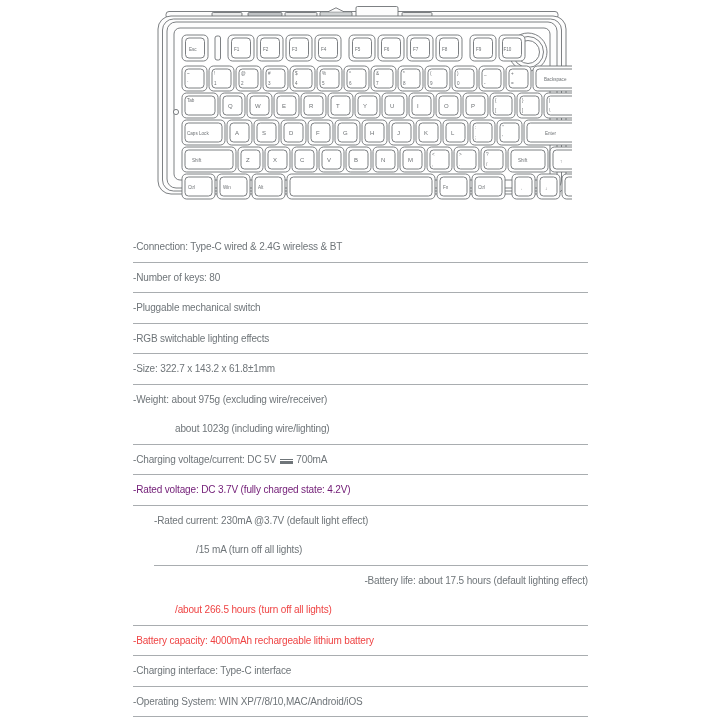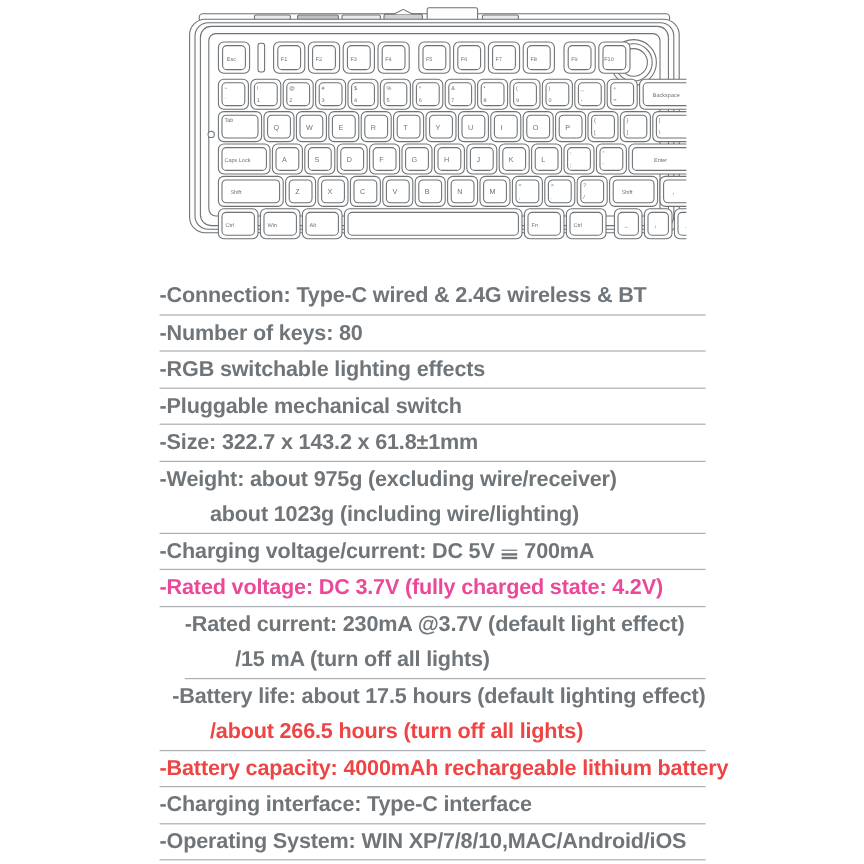--- a/index.html
+++ b/index.html
@@ -32,26 +32,25 @@
     left: 133px;
     top: 232px;
     width: 455px;
   }
   .spec-row {
     border-bottom: 1px solid #a9adb0;
     padding: 0;
   }
   .spec-line {
     color: #6f7579;
-    font-size: 18px;
+    font-size: 10px;
     line-height: 29.5px;
     height: 29.5px;
     white-space: nowrap;
     letter-spacing: -0.15px;
-    font-weight: bold;
   }
   .spec-line.indent {
     padding-left: 42px;
   }
   .dc-sym {
     display: inline-block;
     position: relative;
     width: 13px;
     height: 0.9em;
     vertical-align: middle;
@@ -394,37 +393,37 @@
 </div>
 
 <div id="spec-list">
     <div class="spec-row" style="border-bottom-color: rgb(169, 173, 176);">
       <div class="spec-line" style="color: rgb(111, 117, 121);">-Connection: Type-C wired &amp; 2.4G wireless &amp; BT</div>
     </div>
     <div class="spec-row" style="border-bottom-color: rgb(169, 173, 176);">
       <div class="spec-line" style="color: rgb(111, 117, 121);">-Number of keys: 80</div>
     </div>
     <div class="spec-row" style="border-bottom-color: rgb(169, 173, 176);">
+      <div class="spec-line" style="color: rgb(111, 117, 121);">-Pluggable mechanical switch</div>
+    </div>
+    <div class="spec-row" style="border-bottom-color: rgb(169, 173, 176);">
       <div class="spec-line" style="color: rgb(111, 117, 121);">-RGB switchable lighting effects</div>
-    </div>
-    <div class="spec-row" style="border-bottom-color: rgb(169, 173, 176);">
-      <div class="spec-line" style="color: rgb(111, 117, 121);">-Pluggable mechanical switch</div>
     </div>
     <div class="spec-row" style="border-bottom-color: rgb(169, 173, 176);">
       <div class="spec-line" style="color: rgb(111, 117, 121);">-Size: 322.7 x 143.2 x 61.8±1mm</div>
     </div>
     <div class="spec-row" style="border-bottom-color: rgb(169, 173, 176);">
       <div class="spec-line" style="color: rgb(111, 117, 121);">-Weight: about 975g (excluding wire/receiver)</div>
       <div class="spec-line indent" style="color: rgb(111, 117, 121);">about 1023g (including wire/lighting)</div>
     </div>
     <div class="spec-row" style="border-bottom-color: rgb(169, 173, 176);">
       <div class="spec-line" style="color: rgb(111, 117, 121);"><span>-Charging voltage/current: DC 5V </span><span class="dc-sym"><i style="background: rgb(111, 117, 121);"></i><i style="background: rgb(111, 117, 121);"></i><i style="background: rgb(111, 117, 121);"></i></span><span> 700mA</span></div>
     </div>
     <div class="spec-row" style="border-bottom-color: rgb(169, 173, 176);">
-      <div class="spec-line" style="color: #ec4899;">-Rated voltage: DC 3.7V (fully charged state: 4.2V)</div>
+      <div class="spec-line" style="color: #701a75;">-Rated voltage: DC 3.7V (fully charged state: 4.2V)</div>
     </div>
     <div class="spec-row" style="border-bottom-color: rgb(169, 173, 176); margin-left: 21px;">
       <div class="spec-line" style="color: rgb(111, 117, 121);">-Rated current: 230mA @3.7V (default light effect)</div>
       <div class="spec-line indent" style="color: rgb(111, 117, 121);">/15 mA (turn off all lights)</div>
     </div>
     <div class="spec-row" style="border-bottom-color: rgb(169, 173, 176);">
       <div class="spec-line" style="color: rgb(111, 117, 121); text-align: right;">-Battery life: about 17.5 hours (default lighting effect)</div>
       <div class="spec-line indent" style="color: #ef4444;">/about 266.5 hours (turn off all lights)</div>
     </div>
     <div class="spec-row" style="border-bottom-color: rgb(169, 173, 176);">

